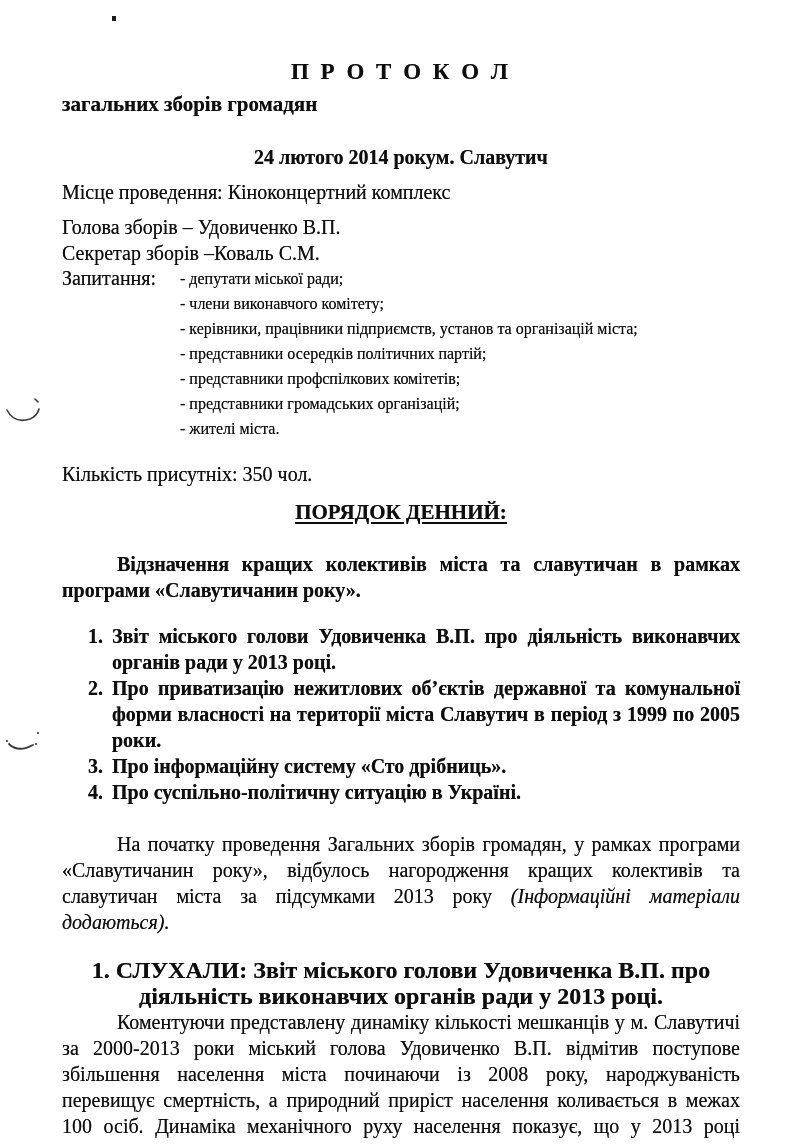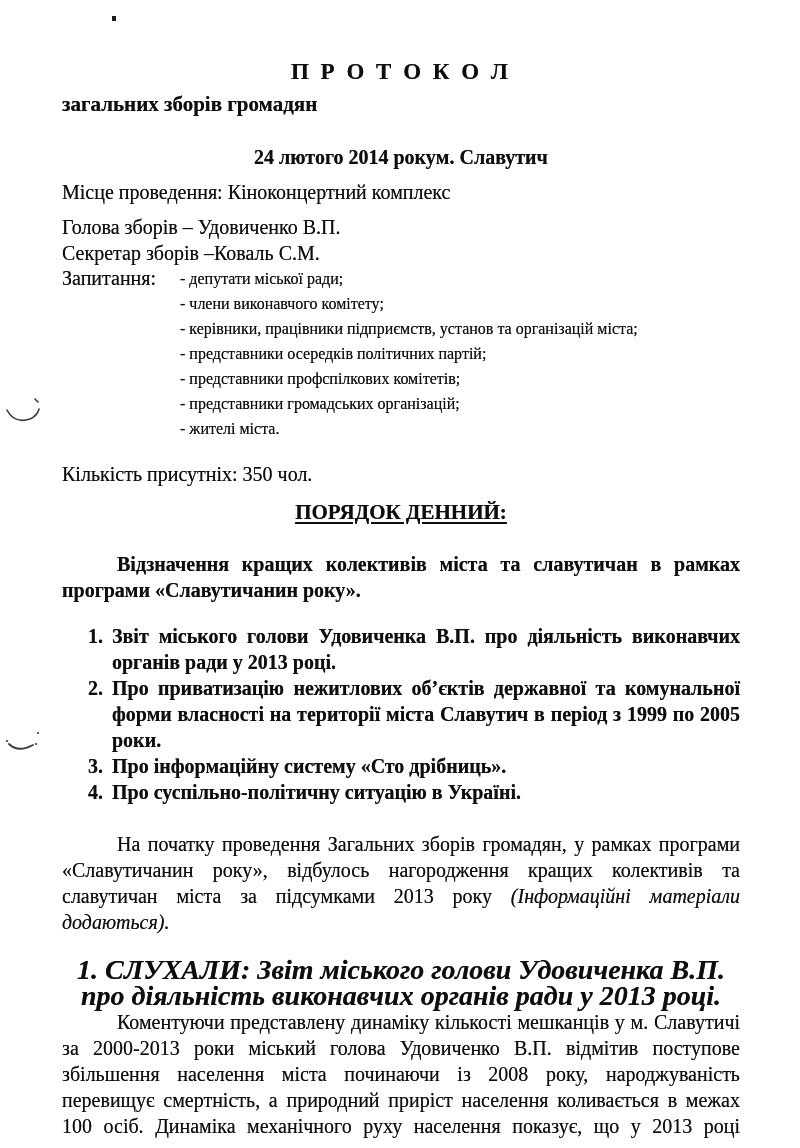--- a/index.html
+++ b/index.html
@@ -35,21 +35,21 @@
 
   .agenda-intro { margin-top:26px; font-weight:bold; }
 
   .agenda-list { margin-top:20px; }
   .agenda-item { font-weight:bold; font-size:20px; line-height:26px; text-align:justify; padding-left:50px; text-indent:-24px; }
   .agenda-item .num { display:inline-block; width:24px; text-indent:0; }
 
   .awards { margin-top:26px; }
   .italic { font-style:italic; }
 
-  .section-heading { text-align:center; font-weight:bold; font-size:28px; line-height:26px; margin-top:22px; padding:0 14px;font-style:italic; }
+  .section-heading { text-align:center; font-weight:bold; font-size:24px; line-height:26px; margin-top:22px; padding:0 14px; }
 
   .para-last { text-align-last:justify; }
 
   .artifact-dot { position:absolute; left:112px; top:16px; width:4px; height:5px; background:#1c1c1c; }
   .margin-mark { position:absolute; }
   .mark-1 { left:4px; top:394px; }
   .mark-2 { left:4px; top:727px; }
 </style>
 </head>
 <body>

